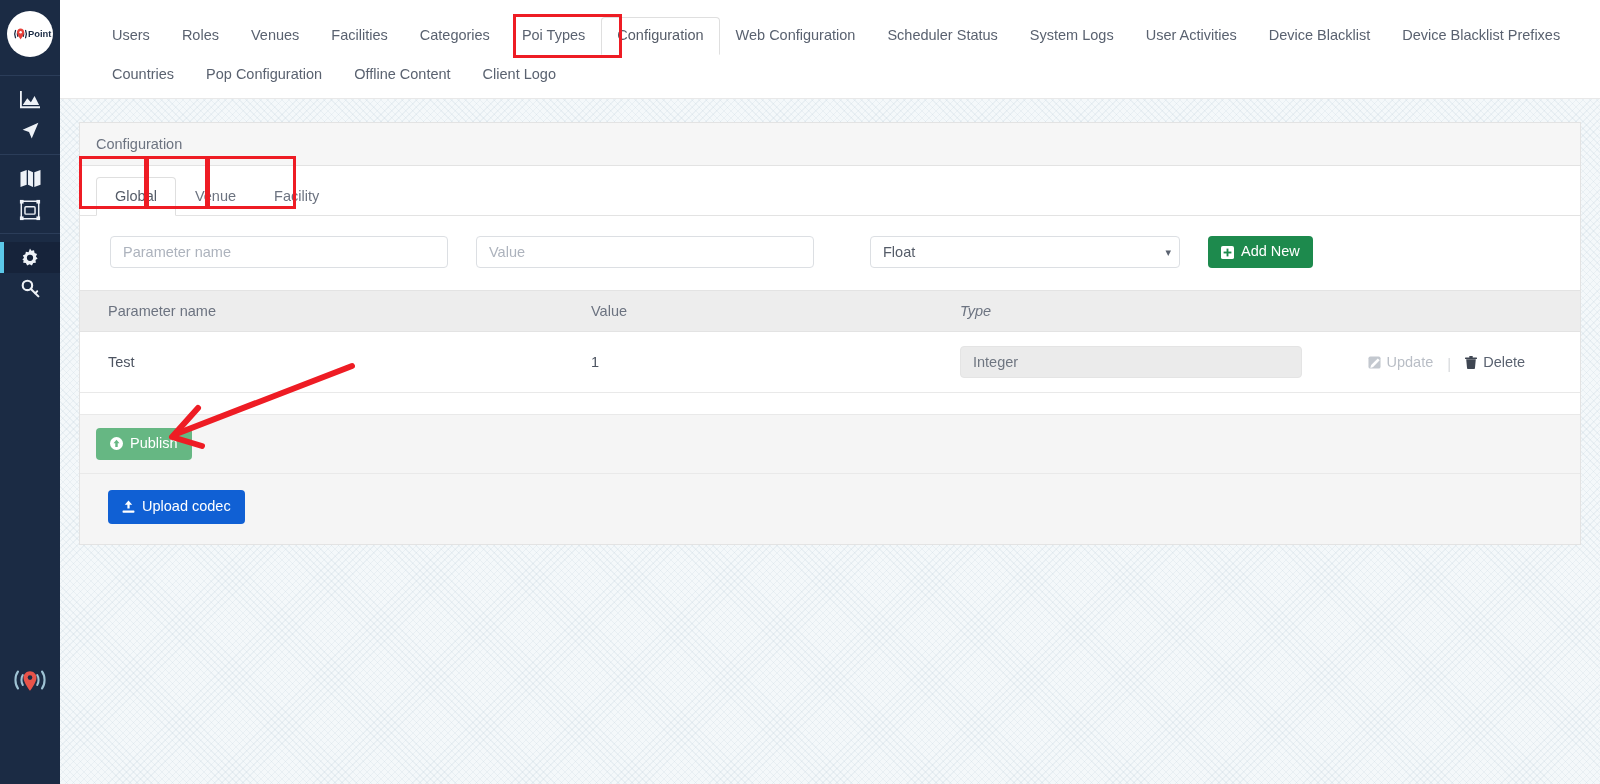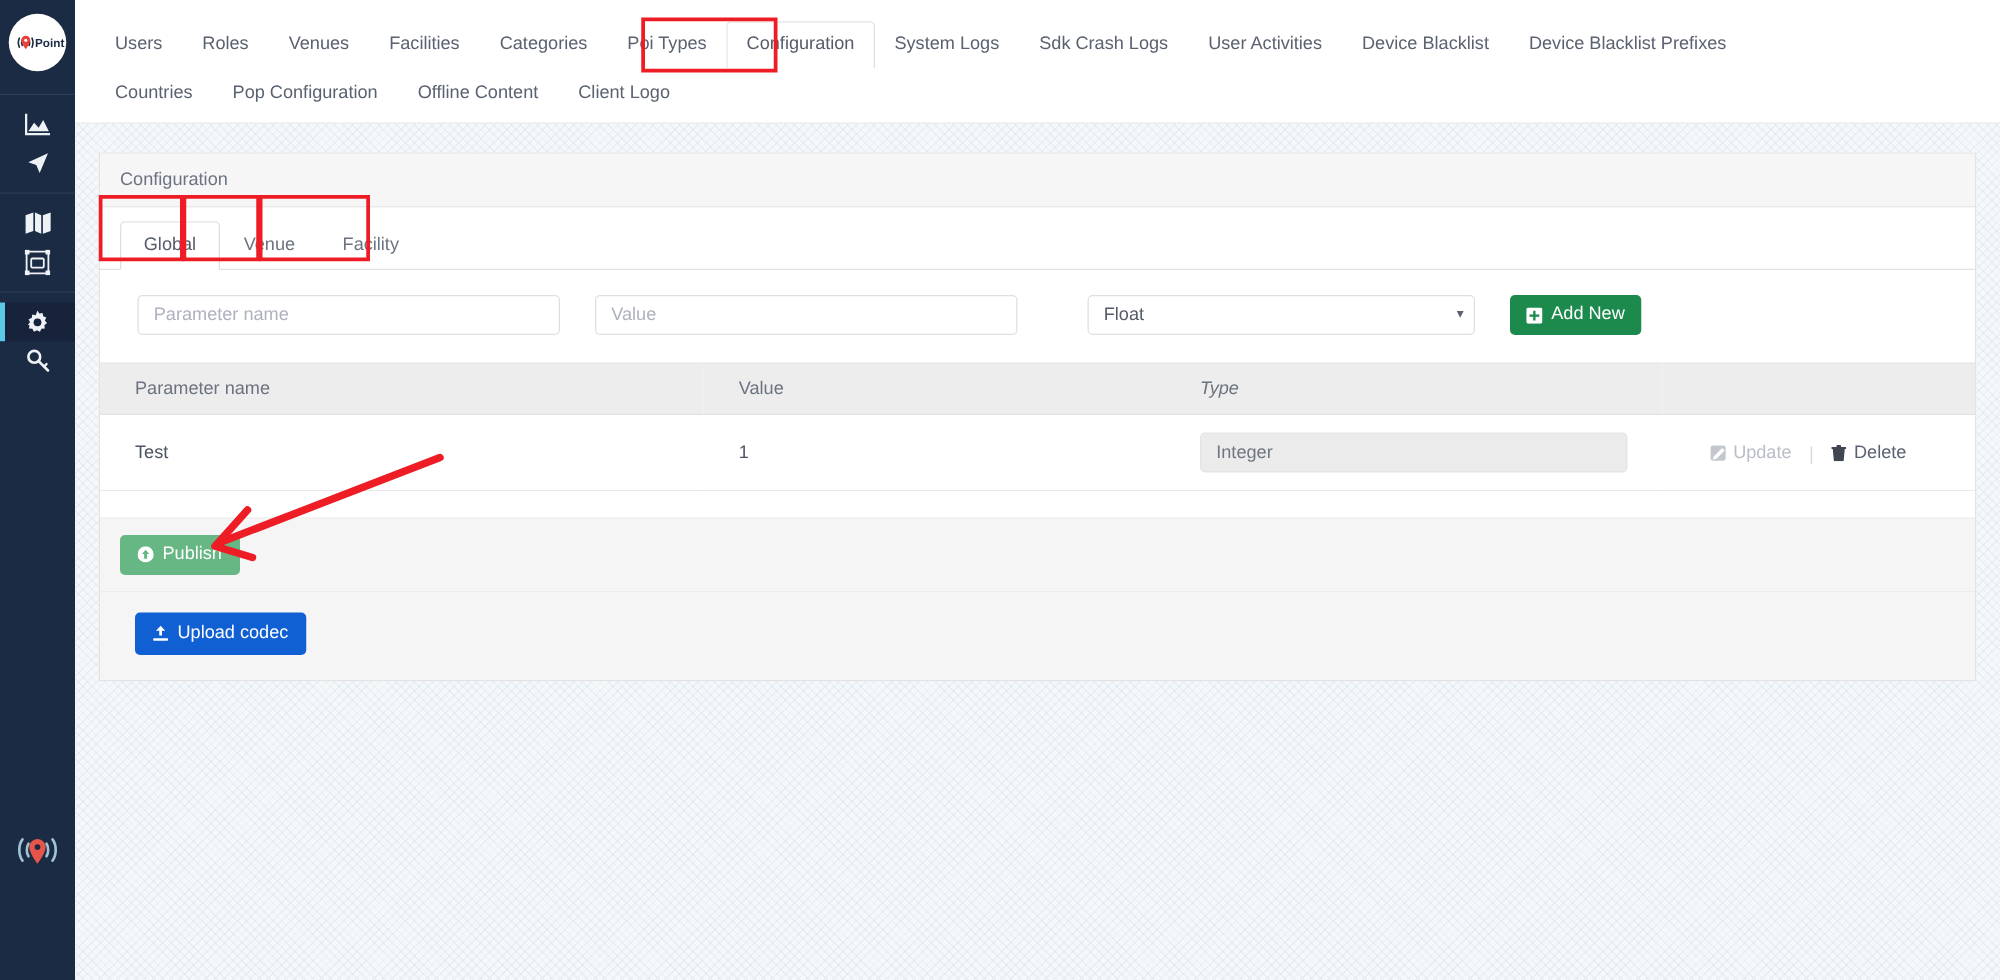--- a/index.html
+++ b/index.html
@@ -96,21 +96,21 @@
   .topnav {
     background: #ffffff;
     padding: 14px 0 0 0;
     border-bottom: 1px solid #e8e8e8;
     flex: 0 0 auto;
   }
   .topnav-row {
     display: flex;
     align-items: center;
     flex-wrap: nowrap;
-    padding: 0 6px 0 16px;
+    padding: 0 6px 0 36px;
     height: 44px;
   }
   .topnav-row.second { height: 40px; padding-bottom: 6px; }
 
   .navtab {
     font-size: 14.5px;
     color: #5a6270;
     padding: 9px 15px;
     white-space: nowrap;
     cursor: pointer;
@@ -439,22 +439,23 @@
 
     <nav class="topnav">
       <div class="topnav-row">
         <div class="navtab">Users</div>
         <div class="navtab">Roles</div>
         <div class="navtab">Venues</div>
         <div class="navtab">Facilities</div>
         <div class="navtab">Categories</div>
         <div class="navtab">Poi Types</div>
         <div class="navtab active" id="cfgTab">Configuration</div>
+        <div class="navtab">Web Configuration</div>
+        <div class="navtab">Scheduler Status</div>
         <div class="navtab">System Logs</div>
-        <div class="navtab">Sdk Crash Logs</div>
         <div class="navtab">User Activities</div>
         <div class="navtab">Device Blacklist</div>
         <div class="navtab">Device Blacklist Prefixes</div>
       </div>
       <div class="topnav-row second">
         <div class="navtab">Countries</div>
         <div class="navtab">Pop Configuration</div>
         <div class="navtab">Offline Content</div>
         <div class="navtab">Client Logo</div>
       </div>

